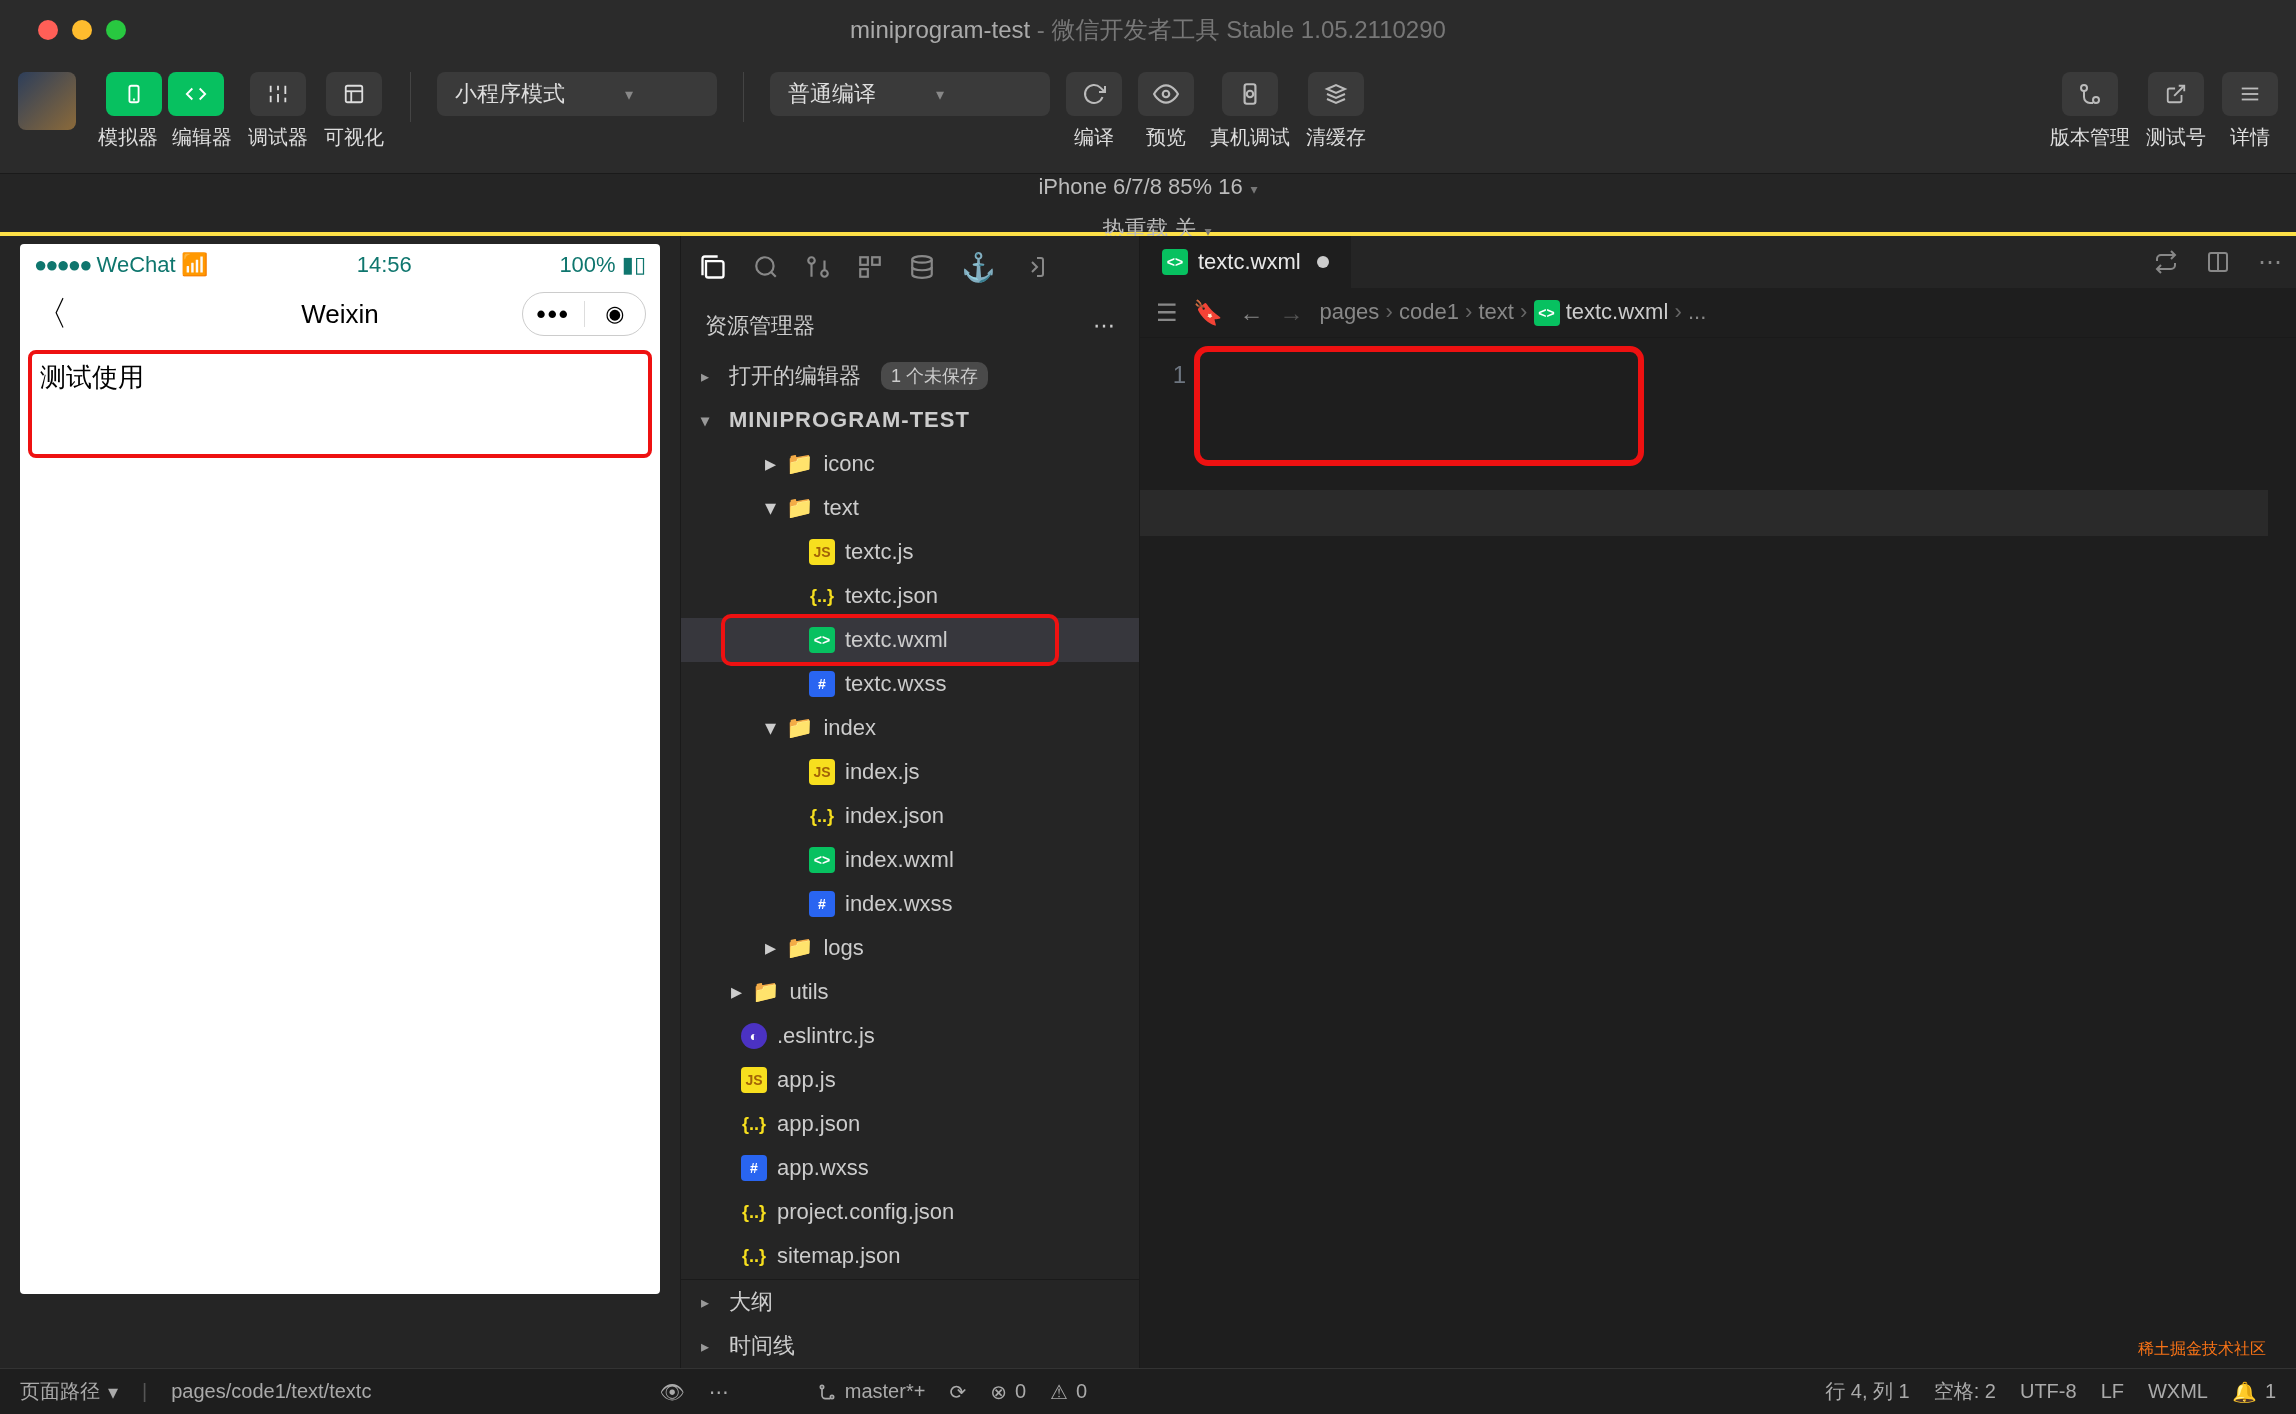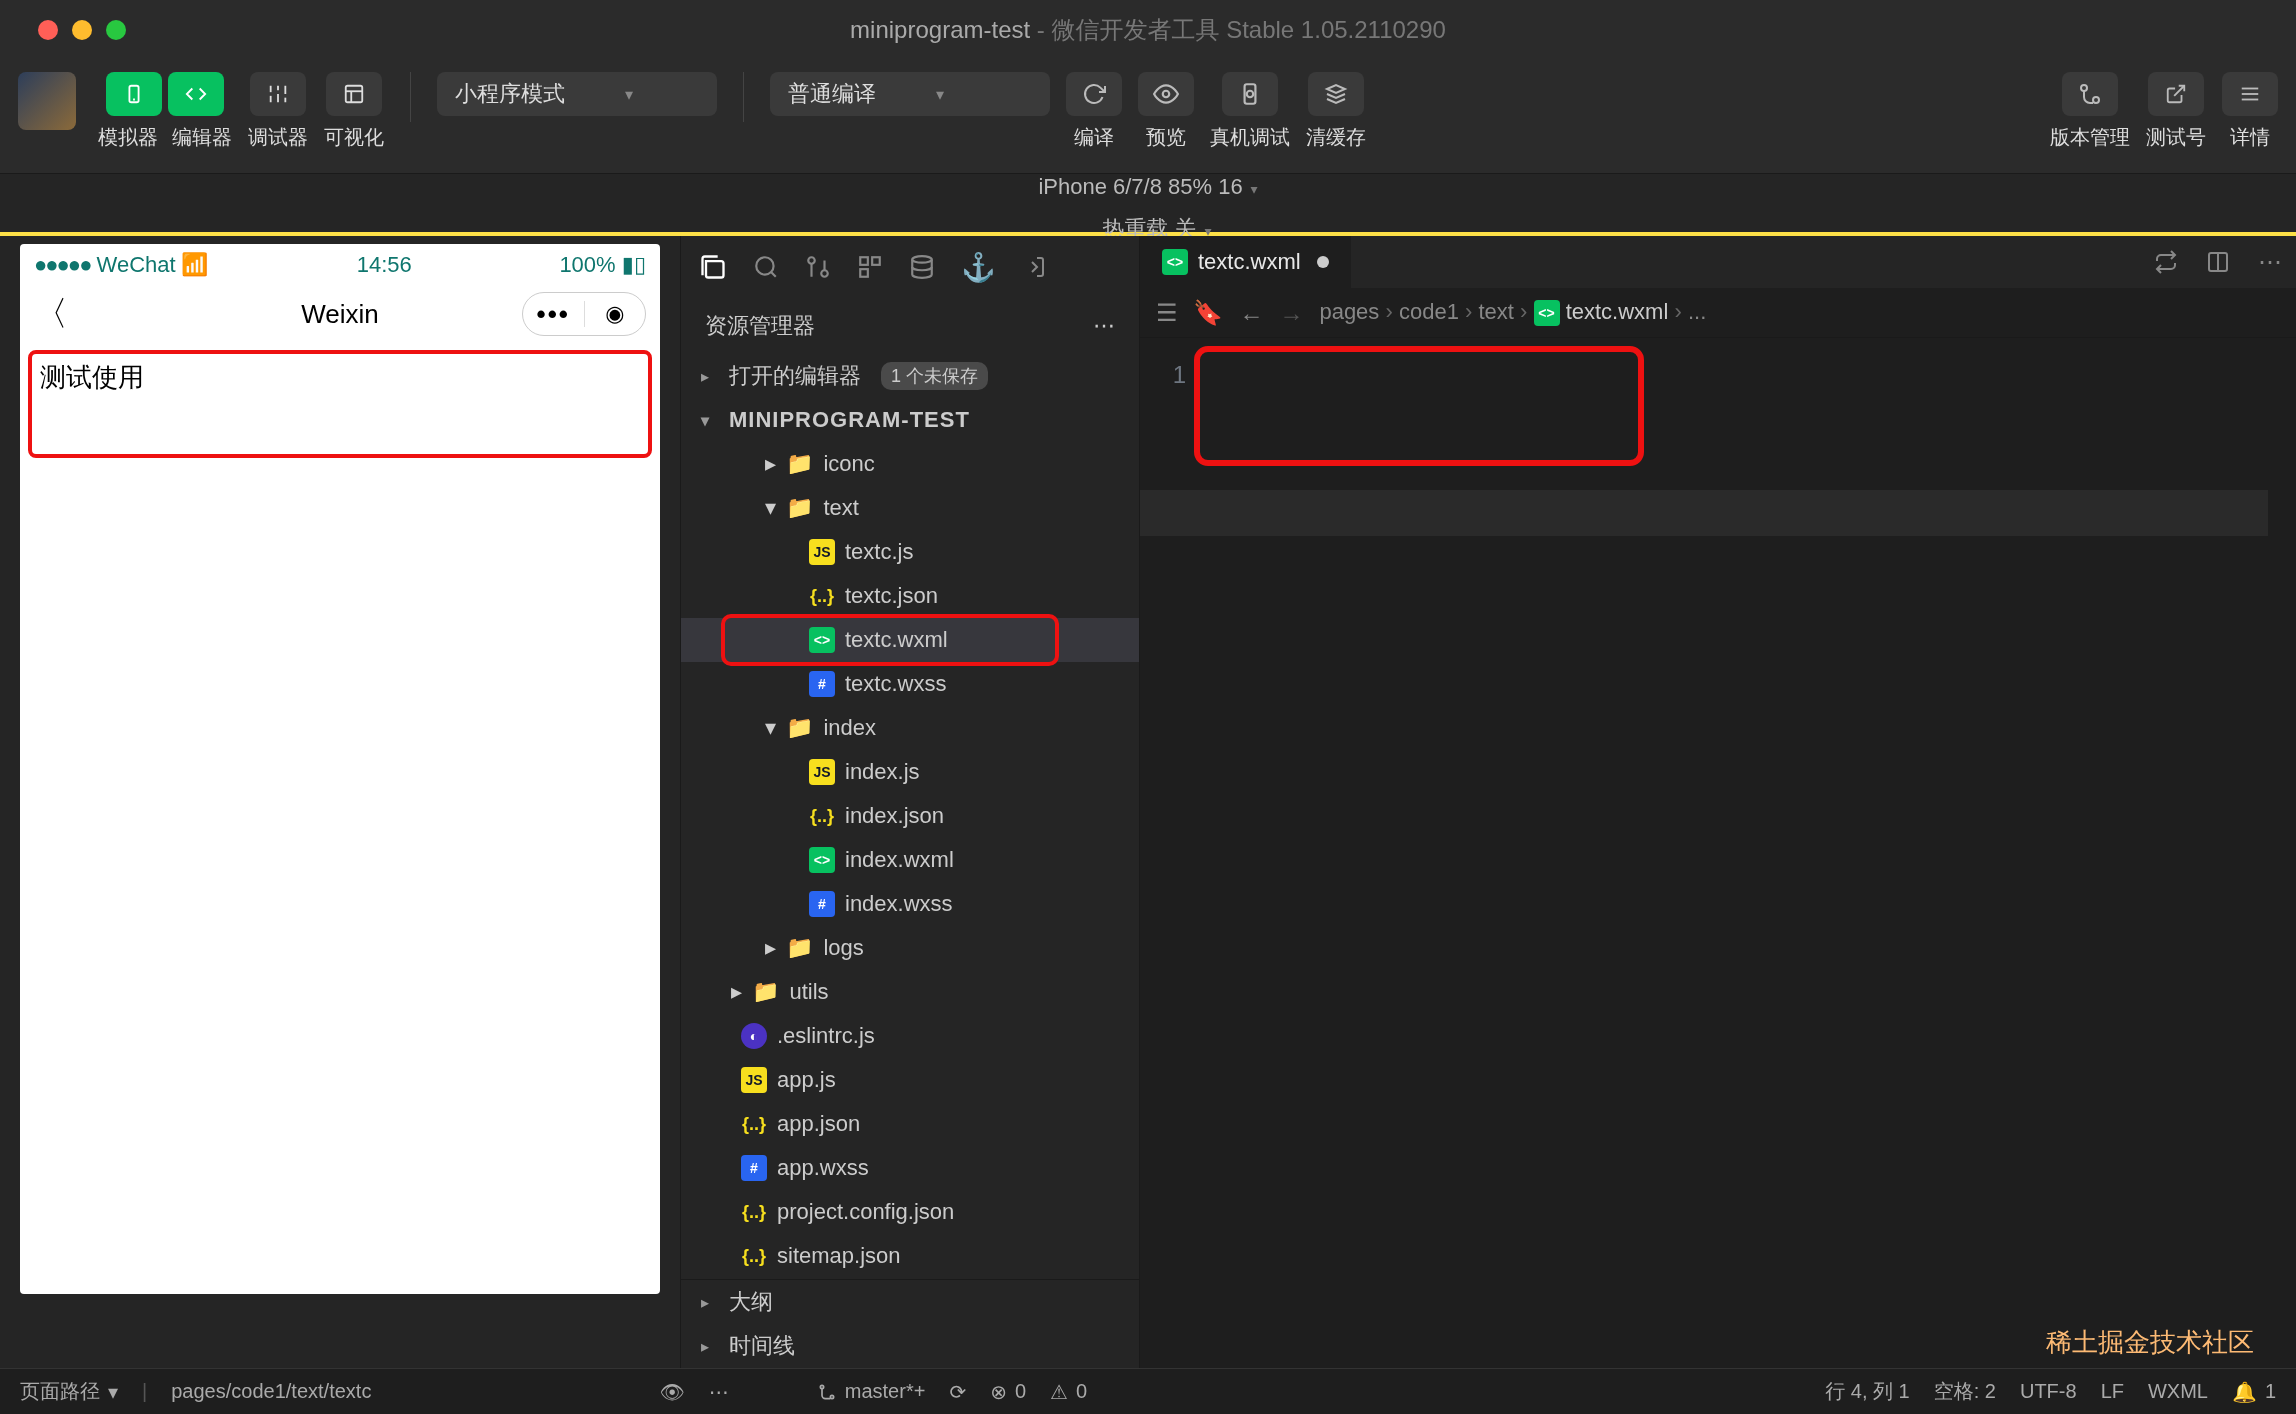--- a/index.html
+++ b/index.html
@@ -60,21 +60,21 @@
 .exp-row.bold{font-weight:600;letter-spacing:1px}
 .exp-row .chev{color:#999;width:18px;font-size:16px}
 .exp-row .badge{background:#4a4a4a;padding:2px 10px;border-radius:10px;font-size:18px;margin-left:10px}
 .tree{flex:1;overflow:auto}
 .tree-row{height:44px;display:flex;align-items:center;gap:10px;font-size:22px;color:#ccc;padding-right:10px}
 .tree-row.sel{background:#37373d}
 .tree-row.hl{position:relative}
 .tree-row.hl::after{content:"";position:absolute;left:40px;right:80px;top:-4px;bottom:-4px;border:4px solid #e11;border-radius:10px;pointer-events:none}
 .f-ico{width:26px;height:26px;border-radius:4px;display:flex;align-items:center;justify-content:center;font-size:14px;font-weight:700}
 .f-folder{color:#c09553;font-size:22px}
-.f-js{background:#f7df1e;color:#0f172a}
+.f-js{background:#f7df1e;color:#a16207}
 .f-json{color:#f7df1e;font-size:18px}
 .f-wxml{background:#07c160;color:#fff}
 .f-wxss{background:#2965f1;color:#fff}
 .f-es{background:#4b32c3;color:#fff;border-radius:50%}
 .exp-footer{border-top:1px solid #1a1a1a}
 .exp-footer .exp-row{height:44px}
 
 
 .editor { flex:1; background:#1e1e1e; display:flex; flex-direction:column; }
 .tabbar{height:52px;background:#252525;display:flex;align-items:center}
@@ -91,21 +91,21 @@
 .code-lines .cl{height:46px;white-space:pre}
 .curline{position:absolute;left:0;right:0;height:46px;background:#2a2a2a;top:152px}
 .tok-punc{color:#808080}.tok-tag{color:#4ec9b0}.tok-txt{color:#ce9178}
 .red-box-2{position:absolute;left:54px;top:8px;width:450px;height:120px;border:6px solid #e11;border-radius:14px;pointer-events:none}
 .minimap{position:absolute;right:0;top:0;width:28px;height:100%;background:#1e1e1e}
 
 
 .statusbar{height:46px;background:#1e1e1e;border-top:1px solid #333;display:flex;align-items:center;padding:0 20px;gap:24px;font-size:20px;color:#aaa}
 .statusbar .spacer{flex:1}
 .statusbar .item{display:flex;align-items:center;gap:8px}
-.watermark{position:absolute;right:42px;bottom:54px;color:#fdba74;font-size:26px}
+.watermark{position:absolute;right:30px;bottom:54px;color:#f97316;font-size:16px}
 
 svg{display:block}
 </style>
 </head>
 <body>
 
 <div class="titlebar">
   <div class="traffic-lights">
     <div class="light red"></div>
     <div class="light yellow"></div>

